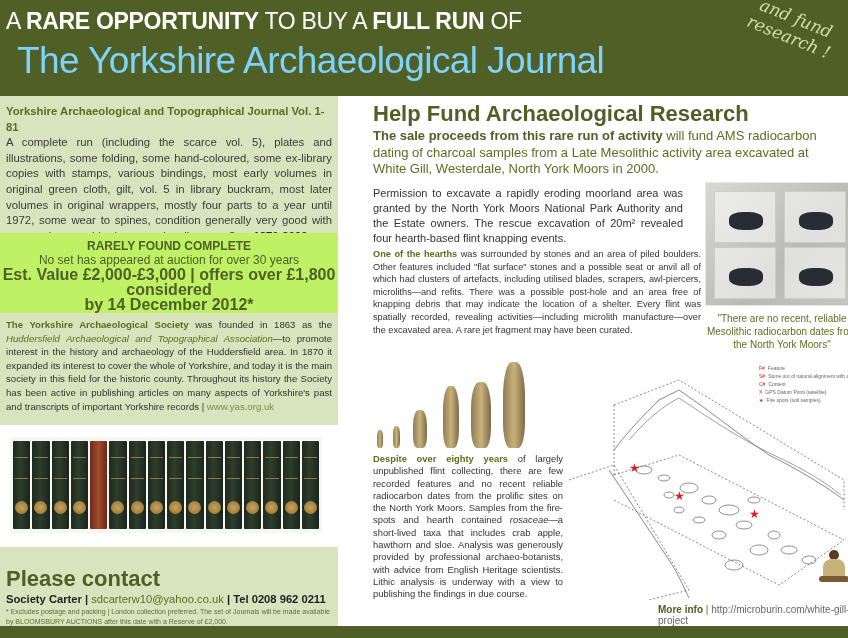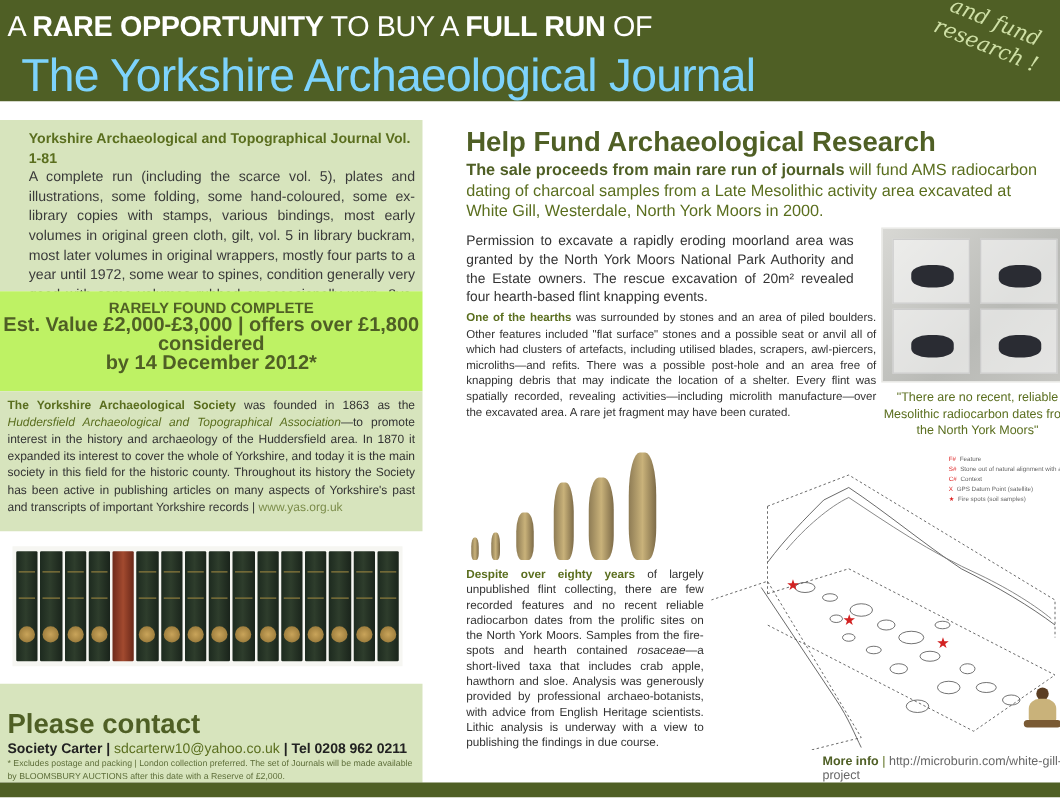--- a/index.html
+++ b/index.html
@@ -1,26 +1,26 @@
 <!DOCTYPE html>
 <html><head>
 <meta charset="utf-8">
 <style>
   * { box-sizing: border-box; margin: 0; padding: 0; }
   html, body { width: 848px; height: 638px; overflow: hidden; background: #ffffff; }
   body { font-family: "Liberation Sans", sans-serif; position: relative; color: #333; }
 
-  .header { position: absolute; left: 0; top: 0; width: 848px; height: 81px; background: #4f5f25; }
+  .header { position: absolute; left: 0; top: 0; width: 848px; height: 96px; background: #4f5f25; }
   .header .line1 { position: absolute; left: 6px; top: 8px; font-size: 23px; color: #fff; letter-spacing: -0.3px; }
   .header .line1 b { font-weight: bold; }
   .header .line2 { position: absolute; left: 17px; top: 40px; font-size: 37px; font-weight: normal; color: #7dd3fc; letter-spacing: -0.6px; }
   .header .badge { position: absolute; right: 8px; top: 6px; width: 110px; height: 80px; color: #cfe0a6; font-family: "DejaVu Serif", serif; font-style: italic; font-size: 17px; transform: rotate(22deg); transform-origin: center; line-height: 20px; text-align: center; }
 
   .left { position: absolute; left: 0; top: 96px; width: 340px; height: 530px; }
-  .panel-a { position: absolute; left: 0; top: 0; width: 338px; height: 137px; background: #d7e4bd; padding: 8px 6px 4px 23px; font-size: 11.3px; line-height: 15.6px; text-align: justify; color: #3a3a3a; }
+  .panel-a { position: absolute; left: 0; top: 0; width: 338px; height: 137px; background: #d7e4bd; padding: 8px 6px 4px 6px; font-size: 11.3px; line-height: 15.6px; text-align: justify; color: #3a3a3a; }
   .panel-a .title { color: #5a6e1e; font-weight: bold; display: block; text-align: left; }
   .panel-a b { color: #222; }
   .panel-b { position: absolute; left: 0; top: 137px; width: 338px; height: 80px; background: #bef264; text-align: center; padding-top: 6px; color: #4f5f25; }
   .panel-b .t1 { font-weight: bold; font-size: 12px; }
   .panel-b .t2 { font-size: 12px; }
   .panel-b .t3 { font-weight: bold; font-size: 16px; line-height: 15px; }
   .panel-c { position: absolute; left: 0; top: 217px; width: 338px; height: 112px; background: #d7e4bd; padding: 5px 6px; font-size: 9.6px; line-height: 13.6px; text-align: justify; color: #333; }
   .panel-c .hl { color: #5a6e1e; font-weight: bold; }
   .panel-c i { color: #5a6e1e; }
   .panel-c .link { color: #7b8c4a; }
@@ -75,20 +75,21 @@
 </div>
 
 <div class="left">
   <div class="panel-a">
     <span class="title">Yorkshire Archaeological and Topographical Journal Vol. 1-81</span>
     <span>A complete run (including the scarce vol. 5), plates and illustrations, some folding, some hand-coloured, some ex-library copies with stamps, various bindings, most early volumes in original green cloth, gilt, vol. 5 in library buckram, most later volumes in original wrappers, mostly four parts to a year until 1972, some wear to spines, condition generally very good with some volumes rubbed or occasionally worn, 8vo, </span><b>1870-2009</b><span>.</span>
   </div>
 
   <div class="panel-b">
     <div class="t1">RARELY FOUND COMPLETE</div>
+    <div class="t2">No set has appeared at auction for over 30 years</div>
     <div class="t3">Est. Value £2,000-£3,000 | offers over £1,800 considered</div>
     <div class="t3">by 14 December 2012*</div>
   </div>
 
   <div class="panel-c">
     <span class="hl">The Yorkshire Archaeological Society</span><span> was founded in 1863  as the </span><i>Huddersfield Archaeological and Topographical Association</i><span>—to promote interest in the history and archaeology of the Huddersfield area. In 1870 it expanded its interest to cover the whole of Yorkshire, and today it is the main society in this field for the historic county. Throughout its history the Society has been active in publishing articles on many aspects of Yorkshire's past and transcripts of important Yorkshire records | </span><a class="link">www.yas.org.uk</a>
   </div>
 
   <div class="books">
     <div class="book"></div>
@@ -111,21 +112,21 @@
 
   <div class="panel-d">
     <div class="t">Please contact</div>
     <div class="contact"><b>Society Carter</b><b> | </b><a class="mail">sdcarterw10@yahoo.co.uk</a><b> | </b><b>Tel 0208 962 0211</b></div>
     <div class="note">* Excludes postage and packing | London collection preferred.  The set of Journals will be made available  by BLOOMSBURY AUCTIONS after this date with a Reserve of £2,000.</div>
   </div>
 </div>
 
 <div class="right">
   <div class="r-title">Help Fund Archaeological Research</div>
-  <div class="r-lead"><b>The sale proceeds from main rare run of journals</b><span> will fund AMS radiocarbon dating of charcoal samples from a Late Mesolithic activity area excavated at White Gill, Westerdale, North York Moors in 2000.</span></div>
+  <div class="r-lead"><b>The sale proceeds from this rare run of activity</b><span> will fund AMS radiocarbon dating of charcoal samples from a Late Mesolithic activity area excavated at White Gill, Westerdale, North York Moors in 2000.</span></div>
   <div class="r-p1">Permission to excavate a rapidly eroding moorland area was granted by the North York Moors National Park Authority and the Estate owners. The rescue excavation of 20m² revealed four hearth-based flint knapping events.</div>
 
   <div class="photo">
     <div class="bag" style="left:8px;top:8px;"></div>
     <div class="bag" style="left:78px;top:8px;"></div>
     <div class="bag" style="left:8px;top:64px;"></div>
     <div class="bag" style="left:78px;top:64px;"></div>
   </div>
   <div class="quote">"There are no recent, reliable Mesolithic radiocarbon dates from the North York Moors"</div>
 

